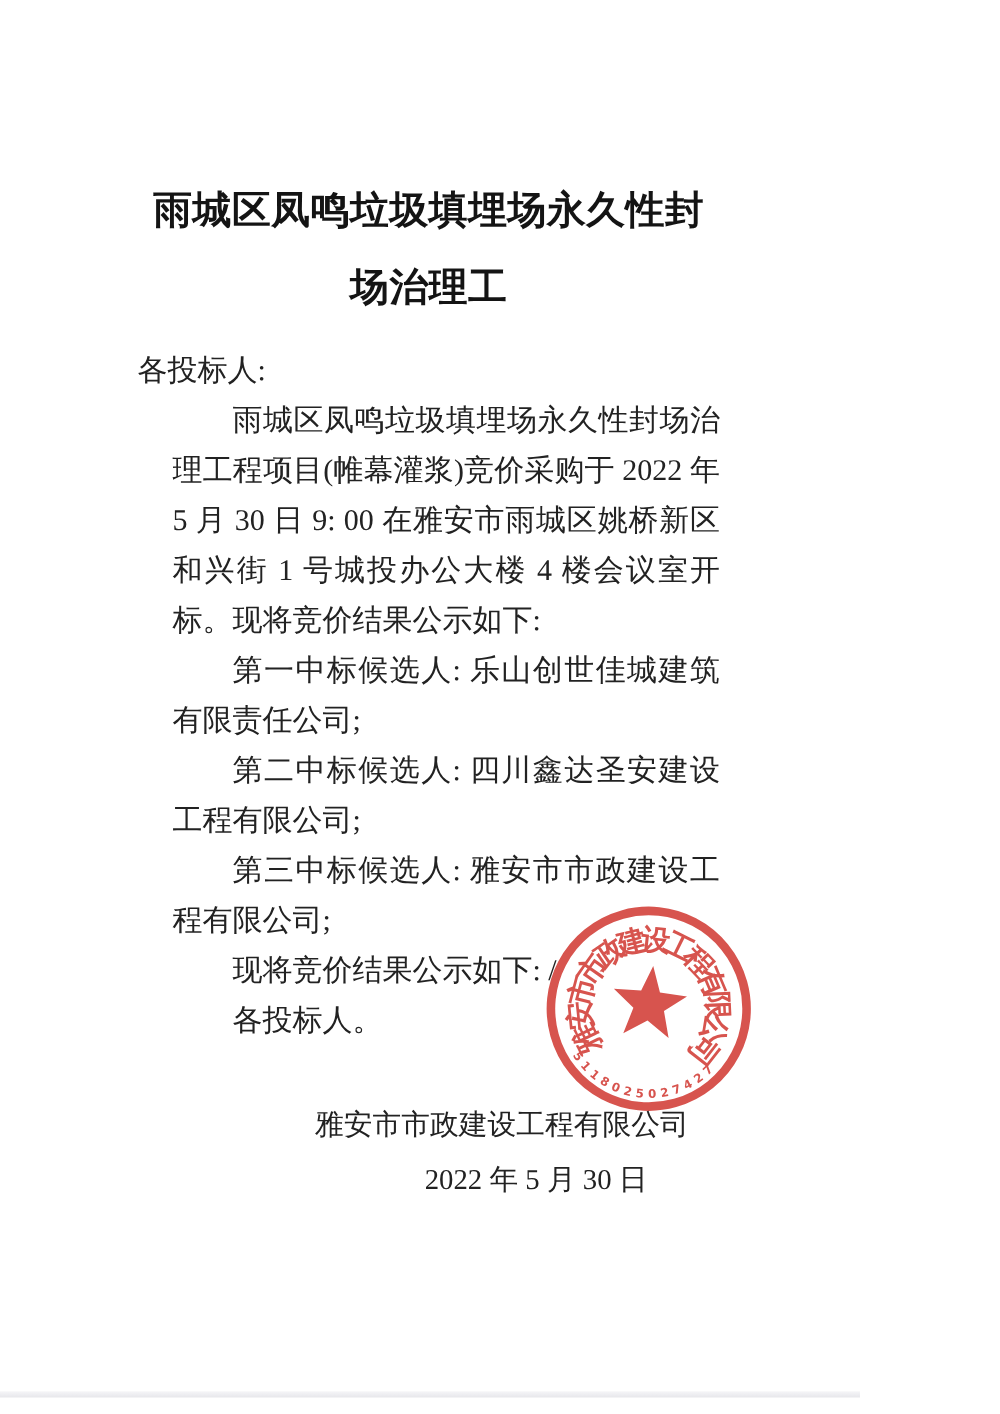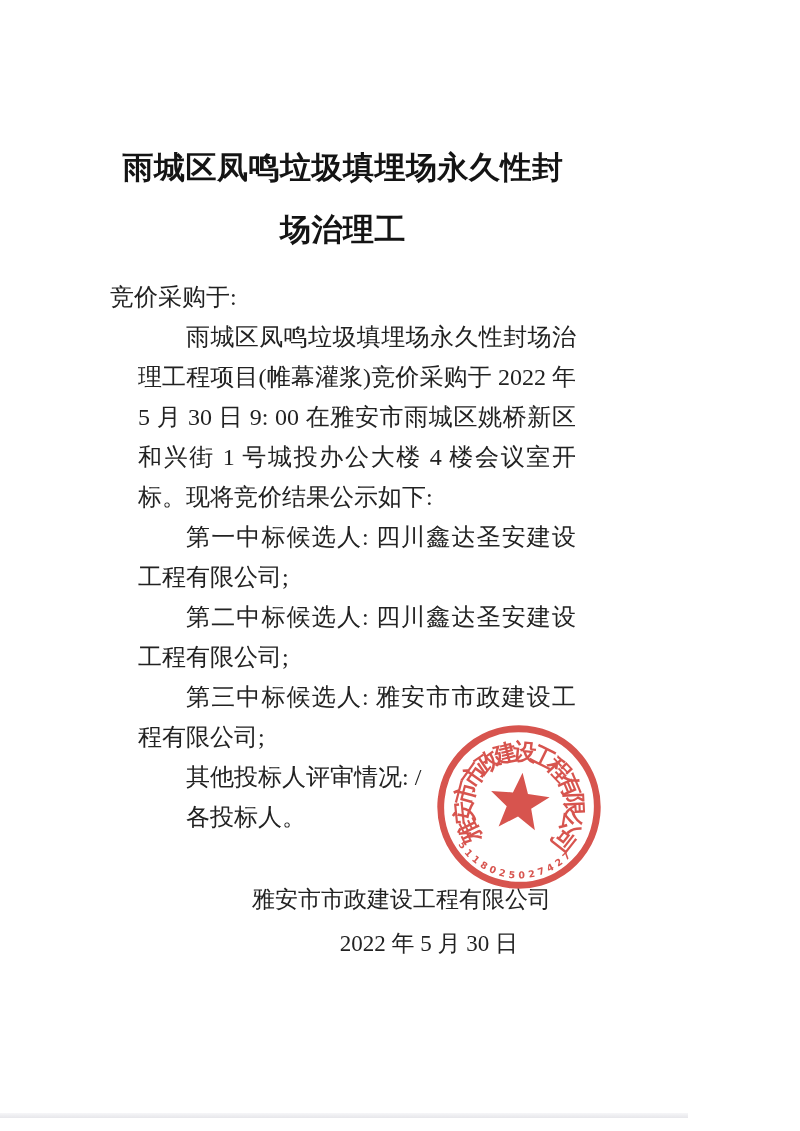--- a/index.html
+++ b/index.html
@@ -110,26 +110,26 @@
   }
 </style>
 </head>
 <body>
 
 <div class="page">
   <div class="content">
     <h1 class="title">
       <span class="title-line">雨城区凤鸣垃圾填埋场永久性封场治理工</span>
     </h1>
-    <p class="line salutation">竞价采购于:</p>
+    <p class="line salutation">各投标人:</p>
     <p class="line indent">雨城区凤鸣垃圾填埋场永久性封场治理工程项目(帷幕灌浆)竞价采购于 2022 年 5 月 30 日 9: 00 在雅安市雨城区姚桥新区和兴街 1 号城投办公大楼 4 楼会议室开标。现将竞价结果公示如下:</p>
-    <p class="line indent">第一中标候选人: 四川鑫达圣安建设工程有限公司;</p>
+    <p class="line indent">第一中标候选人: 乐山创世佳城建筑有限责任公司;</p>
     <p class="line indent">第二中标候选人: 四川鑫达圣安建设工程有限公司;</p>
     <p class="line indent">第三中标候选人: 雅安市市政建设工程有限公司;</p>
-    <p class="line indent">其他投标人评审情况: /</p>
+    <p class="line indent">现将竞价结果公示如下: /</p>
     <p class="line indent">各投标人。</p>
     <div class="signature">
       <div class="sig-company">雅安市市政建设工程有限公司</div>
       <div class="sig-date">2022 年 5 月 30 日</div>
     </div>
   </div>
 
   <div class="seal">
     <svg viewBox="0 0 200 200">
       <circle class="seal-ring" cx="100" cy="100" r="91"></circle>

